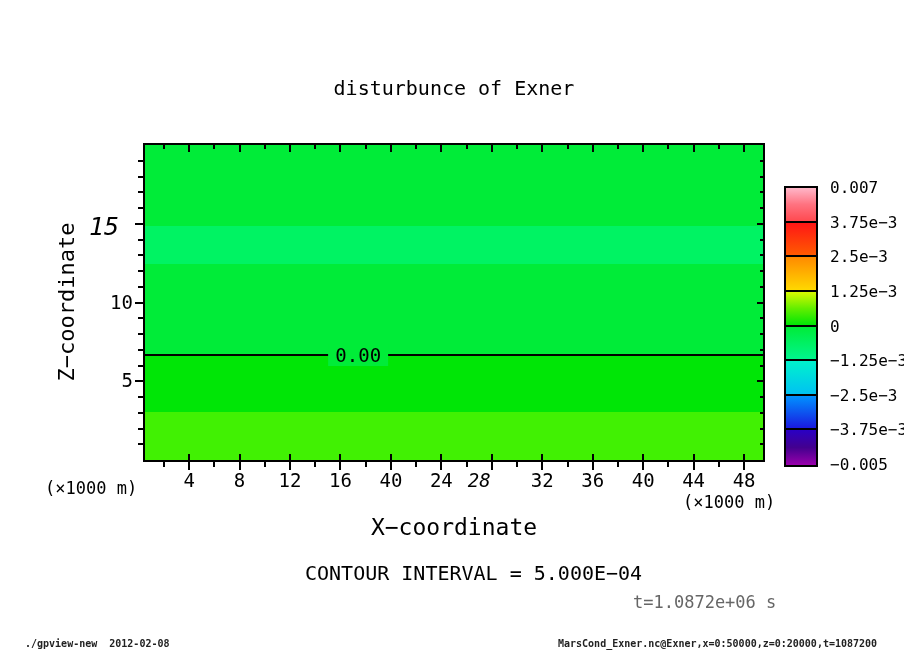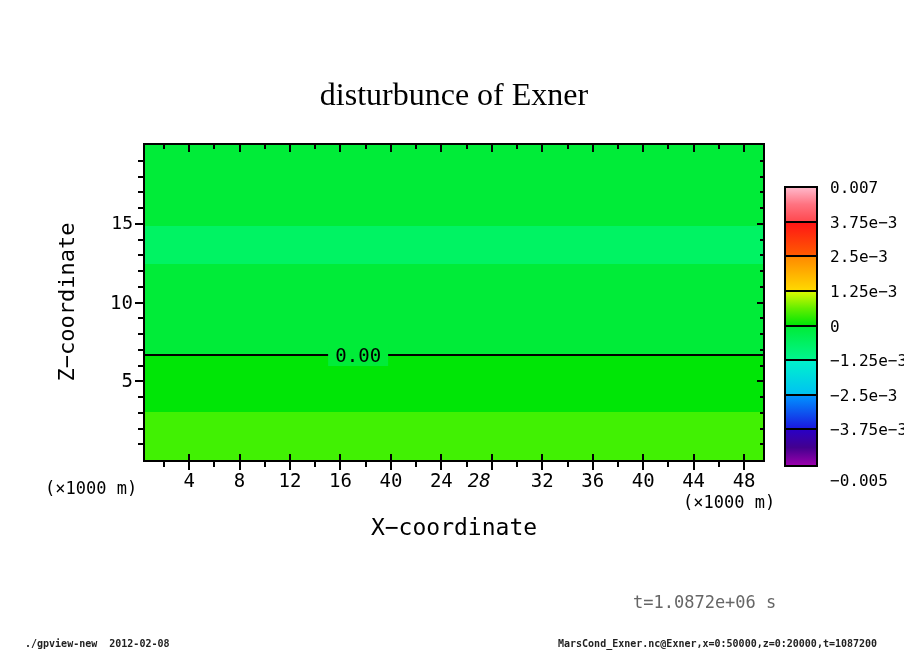--- a/index.html
+++ b/index.html
@@ -1,19 +1,19 @@
 <!DOCTYPE html>
 <html><head>
 <meta charset="utf-8">
 <style>
   html,body{margin:0;padding:0;background:#fff;}
   .canvas{position:relative;width:904px;height:654px;background:#ffffff;overflow:hidden;
           font-family:"DejaVu Sans Mono", monospace;color:#000;}
   .title{position:absolute;left:143px;top:76px;width:622px;text-align:center;
-         font-size:32px;white-space:pre;font-family:Liberation Serif, serif;}
+         font-size:20px;white-space:pre;}
   .plot{position:absolute;left:143px;top:143px;width:622px;height:319px;
         border:2px solid #000;box-sizing:border-box;}
   .zlabel{position:absolute;left:66px;top:302px;transform:translate(-50%,-50%) rotate(-90deg);
           font-size:22px;white-space:nowrap;}
   .xlabel{position:absolute;left:143px;top:514px;width:622px;text-align:center;font-size:23px;}
   .unit{position:absolute;font-size:17px;white-space:pre;}
   .unit-z{left:45px;top:478px;}
   .unit-x{left:683px;top:492px;}
   .ci{position:absolute;left:305px;top:561px;font-size:20px;white-space:pre;}
   .time{position:absolute;left:633px;top:592px;font-size:17px;color:#666;}
@@ -111,21 +111,21 @@
       <div style="position: absolute; top: 0px; left: calc(92.8571% - 1px); width: 2px; height: 4px; background: rgb(0, 0, 0);"></div>
       <div style="position: absolute; bottom: -7px; left: calc(92.8571% - 1px); width: 2px; height: 5px; background: rgb(0, 0, 0);"></div>
       <div style="position: absolute; left: -10px; top: calc(75% - 1px); width: 8px; height: 2px; background: rgb(0, 0, 0);"></div>
       <div style="position: absolute; right: 0px; top: calc(75% - 1px); width: 6px; height: 2px; background: rgb(0, 0, 0);"></div>
       <div style="position: absolute; right: calc(100% + 12px); top: calc(75% - 12px); width: 44px; text-align: right; font-size: 19px;">5</div>
       <div style="position: absolute; left: -10px; top: calc(50% - 1px); width: 8px; height: 2px; background: rgb(0, 0, 0);"></div>
       <div style="position: absolute; right: 0px; top: calc(50% - 1px); width: 6px; height: 2px; background: rgb(0, 0, 0);"></div>
       <div style="position: absolute; right: calc(100% + 12px); top: calc(50% - 12px); width: 44px; text-align: right; font-size: 19px;">10</div>
       <div style="position: absolute; left: -10px; top: calc(25% - 1px); width: 8px; height: 2px; background: rgb(0, 0, 0);"></div>
       <div style="position: absolute; right: 0px; top: calc(25% - 1px); width: 6px; height: 2px; background: rgb(0, 0, 0);"></div>
-      <div style="position: absolute; right: calc(100% + 12px); top: calc(25% - 12px); width: 44px; text-align: right; font-size: 18px;">15</div>
+      <div style="position: absolute; right: calc(100% + 12px); top: calc(25% - 12px); width: 44px; text-align: left; font-size: 25px; font-style: italic;">15</div>
       <div style="position: absolute; left: -7px; top: calc(95% - 1px); width: 5px; height: 2px; background: rgb(0, 0, 0);"></div>
       <div style="position: absolute; right: 0px; top: calc(95% - 1px); width: 3px; height: 2px; background: rgb(0, 0, 0);"></div>
       <div style="position: absolute; left: -7px; top: calc(90% - 1px); width: 5px; height: 2px; background: rgb(0, 0, 0);"></div>
       <div style="position: absolute; right: 0px; top: calc(90% - 1px); width: 3px; height: 2px; background: rgb(0, 0, 0);"></div>
       <div style="position: absolute; left: -7px; top: calc(85% - 1px); width: 5px; height: 2px; background: rgb(0, 0, 0);"></div>
       <div style="position: absolute; right: 0px; top: calc(85% - 1px); width: 3px; height: 2px; background: rgb(0, 0, 0);"></div>
       <div style="position: absolute; left: -7px; top: calc(80% - 1px); width: 5px; height: 2px; background: rgb(0, 0, 0);"></div>
       <div style="position: absolute; right: 0px; top: calc(80% - 1px); width: 3px; height: 2px; background: rgb(0, 0, 0);"></div>
       <div style="position: absolute; left: -7px; top: calc(70% - 1px); width: 5px; height: 2px; background: rgb(0, 0, 0);"></div>
       <div style="position: absolute; right: 0px; top: calc(70% - 1px); width: 3px; height: 2px; background: rgb(0, 0, 0);"></div>
@@ -168,19 +168,20 @@
       <div style="position: relative; width: 100%; height: 12.5%; box-sizing: border-box; background: linear-gradient(rgb(0, 146, 255), rgb(26, 26, 224)); border-bottom: 2px solid rgb(0, 0, 0);"></div>
       <div style="position: relative; width: 100%; height: 12.5%; box-sizing: border-box; background: linear-gradient(rgb(42, 0, 196), rgb(67, 0, 143), rgb(153, 0, 171));"></div>
       <div style="position: absolute; left: calc(100% + 14px); top: calc(0% - 10px); font-size: 16px; white-space: nowrap;">0.007</div>
       <div style="position: absolute; left: calc(100% + 14px); top: calc(12.5% - 10px); font-size: 16px; white-space: nowrap;">3.75e−3</div>
       <div style="position: absolute; left: calc(100% + 14px); top: calc(25% - 10px); font-size: 16px; white-space: nowrap;">2.5e−3</div>
       <div style="position: absolute; left: calc(100% + 14px); top: calc(37.5% - 10px); font-size: 16px; white-space: nowrap;">1.25e−3</div>
       <div style="position: absolute; left: calc(100% + 14px); top: calc(50% - 10px); font-size: 16px; white-space: nowrap;">0</div>
       <div style="position: absolute; left: calc(100% + 14px); top: calc(62.5% - 10px); font-size: 16px; white-space: nowrap;">−1.25e−3</div>
       <div style="position: absolute; left: calc(100% + 14px); top: calc(75% - 10px); font-size: 16px; white-space: nowrap;">−2.5e−3</div>
       <div style="position: absolute; left: calc(100% + 14px); top: calc(87.5% - 10px); font-size: 16px; white-space: nowrap;">−3.75e−3</div>
-      <div style="position: absolute; left: calc(100% + 14px); top: calc(100% - 10px); font-size: 16px; white-space: nowrap; margin-top: 16px;">−0.005</div>
+      <div style="position: absolute; left: calc(100% + 14px); top: calc(100% - 10px); font-size: 16px; white-space: nowrap;">−0.005</div>
     </div>
 
+  <div class="ci">CONTOUR INTERVAL = 5.000E−04</div>
   <div class="time">t=1.0872e+06 s</div>
   <div class="footer fl">./gpview-new  2012-02-08</div>
   <div class="footer fr">MarsCond_Exner.nc@Exner,x=0:50000,z=0:20000,t=1087200</div>
 </div>
 
 </body></html>

